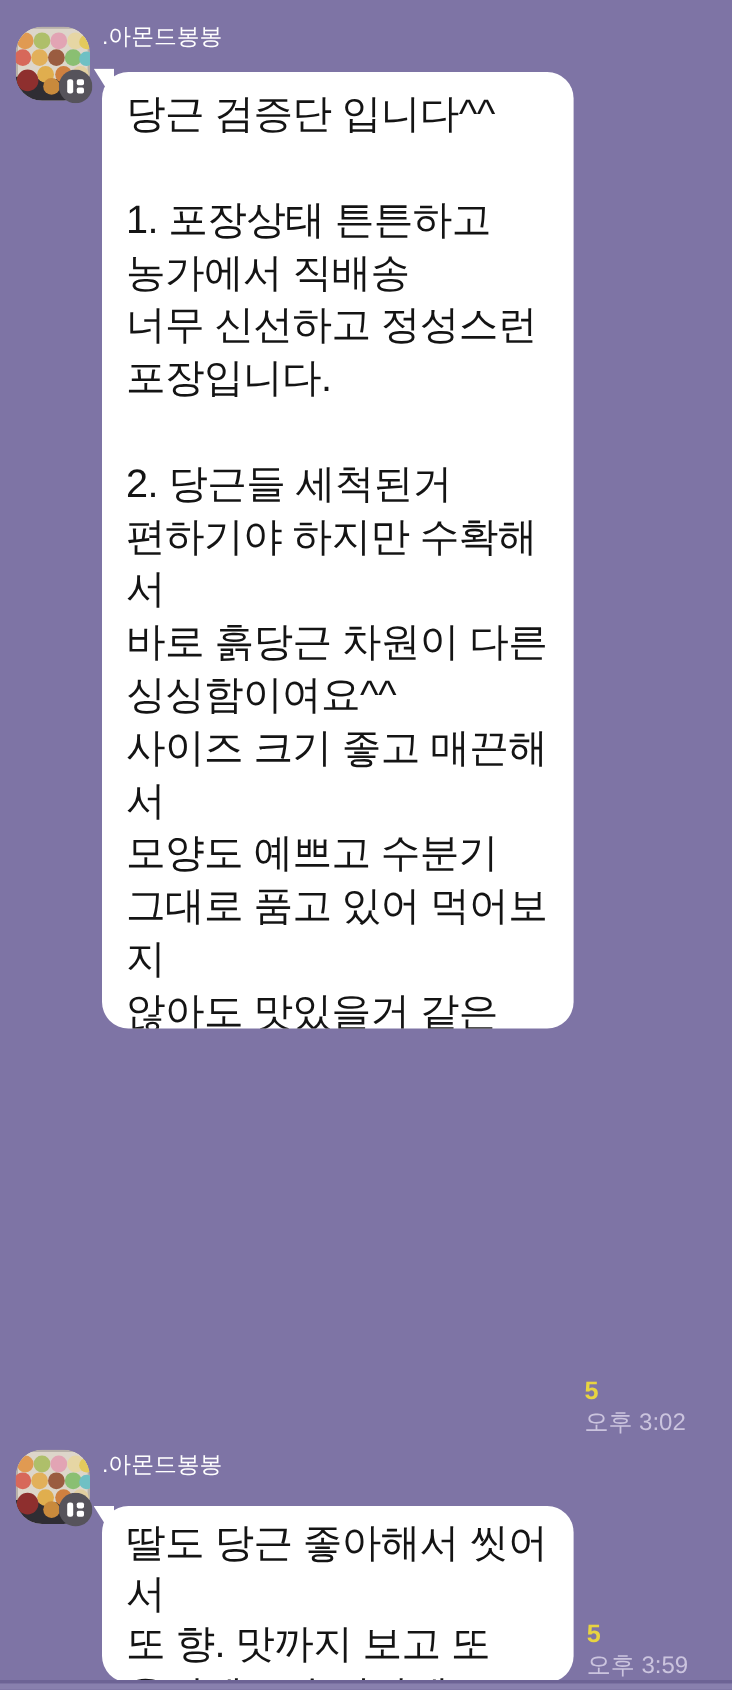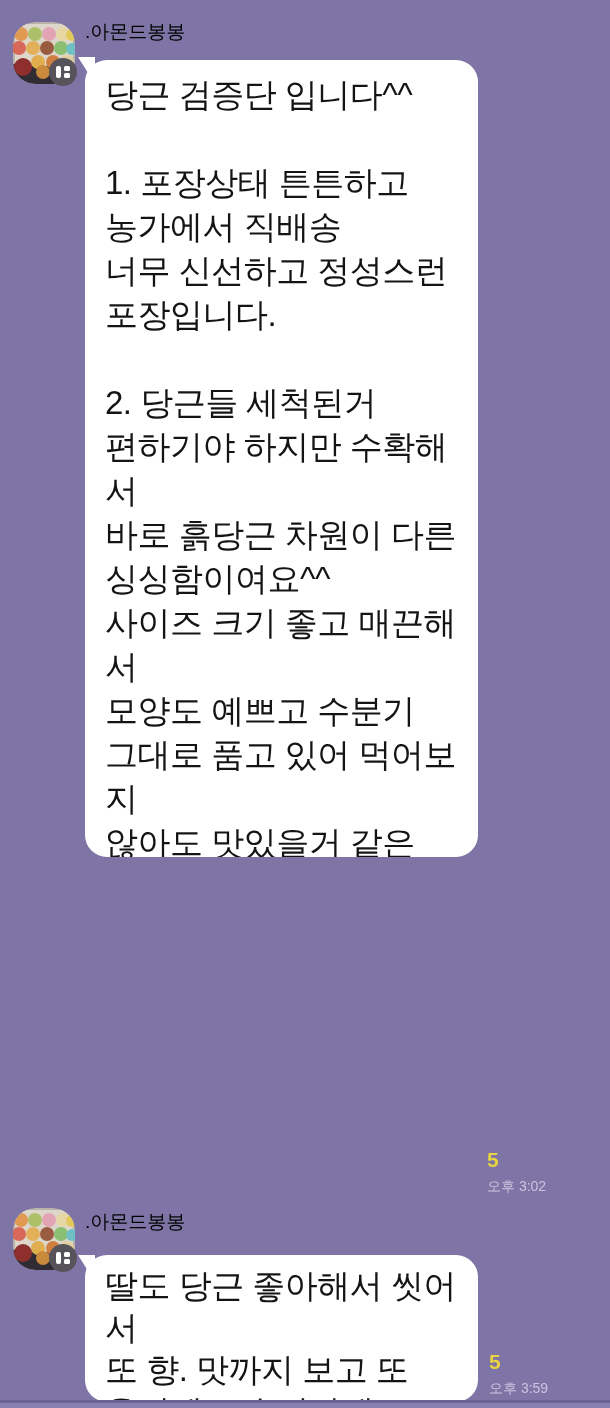--- a/index.html
+++ b/index.html
@@ -13,21 +13,21 @@
   .avatar{
     position:absolute;width:62px;height:62px;border-radius:22px;
     overflow:visible;
   }
   .avatar svg.photo{display:block;border-radius:22px;}
   .badge{
     position:absolute;left:36px;top:36px;width:28px;height:28px;
   }
   .username{
     position:absolute;left:85px;
-    font-size:19px;line-height:24px;color:#000000;
+    font-size:19px;line-height:24px;color:#ffffff;
     white-space:nowrap;
   }
   .bubble{
     position:absolute;left:85px;width:393px;
     background:#ffffff;border-radius:22px;
     box-sizing:border-box;overflow:hidden;
   }
   .tail{
     position:absolute;left:-7px;top:0;width:17px;height:27px;
     background:#ffffff;
@@ -45,21 +45,21 @@
   .bubble2 .bubble-text{padding:10px 12px 0 20px;line-height:42px;}
   .meta{
     position:absolute;display:flex;flex-direction:column;
     align-items:flex-start;
   }
   .unread{
     color:#e8d440;font-size:21px;line-height:24px;font-weight:bold;
     margin-bottom:5px;
   }
   .time{
-    color:#cbc4de;font-size:14px;line-height:19px;white-space:nowrap;
+    color:#cbc4de;font-size:20px;line-height:19px;white-space:nowrap;
   }
   .bottom-dark{position:absolute;left:0;top:1400px;width:610px;height:3px;background:#6c6395;}
   .bottom-light{position:absolute;left:0;top:1403px;width:610px;height:5px;background:#8880ae;}
 </style>
 </head>
 <body>
 
 <div class="screen">
 
   <div>

